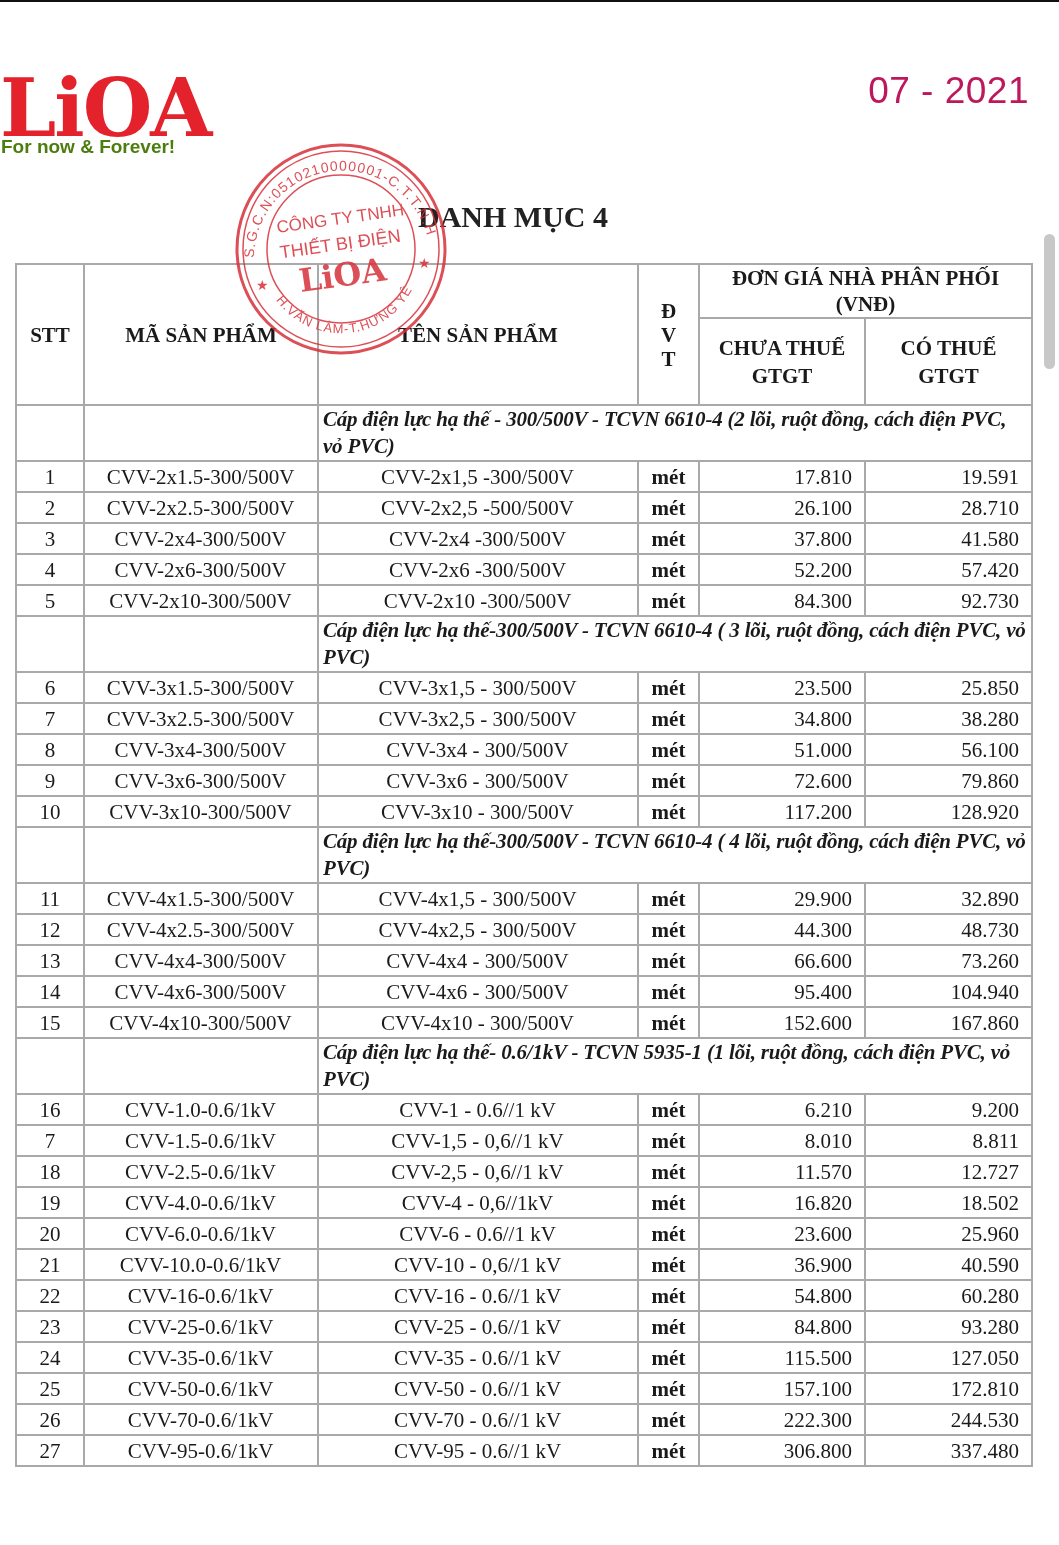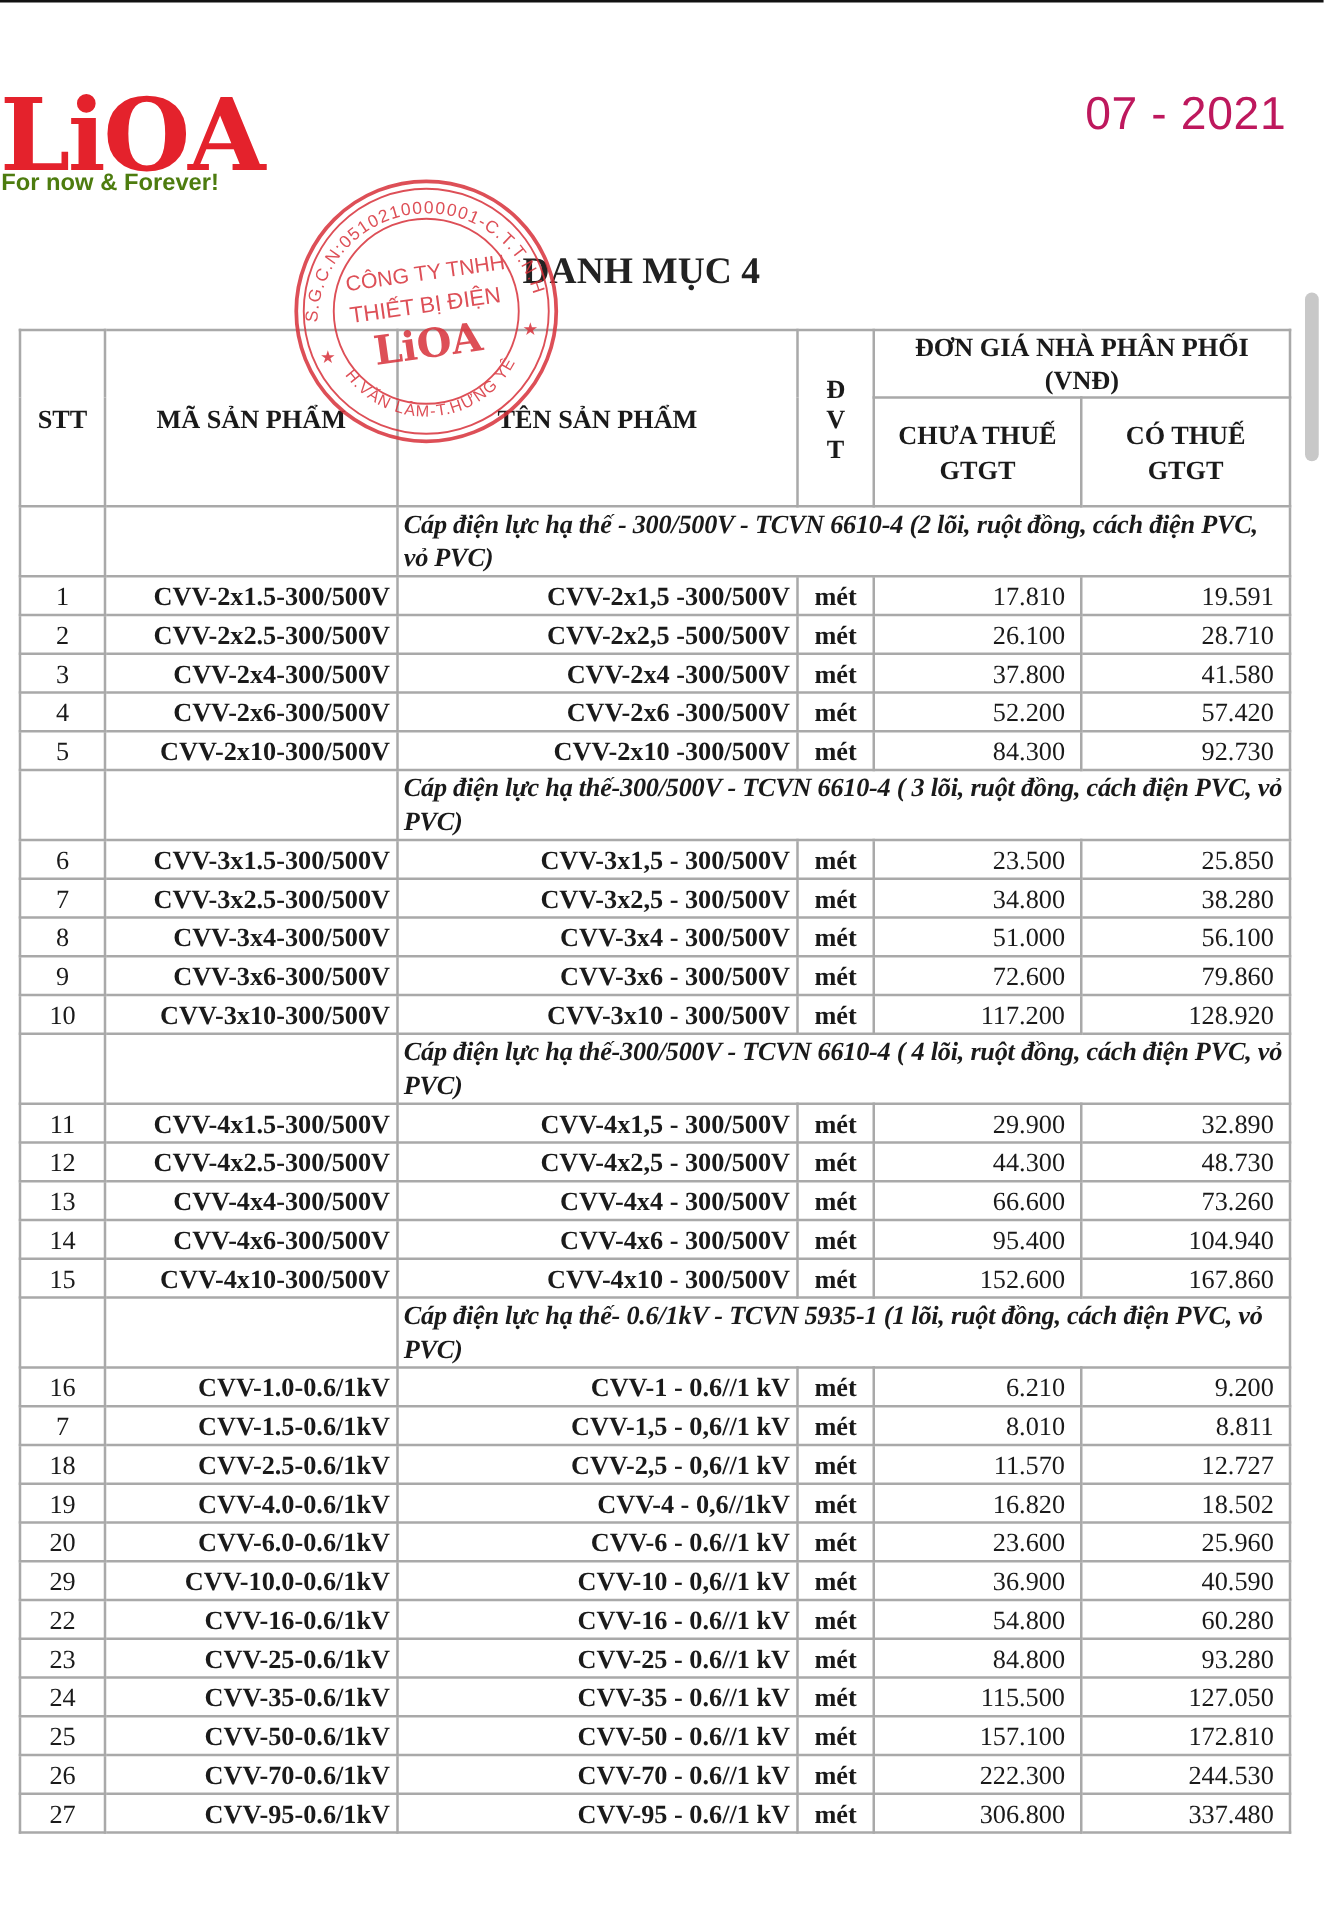--- a/index.html
+++ b/index.html
@@ -39,21 +39,21 @@
     }
     table.price td, table.price th {
       border: 2px solid #a9a9a9; padding: 0 5px;
       font-size: 21px; line-height: 24px; color: #1a1a1a;
       white-space: nowrap; overflow: hidden;
     }
     table.price th { font-weight: bold; text-align: center; font-size: 21px; margin-top: 29px; }
     .h-row1 th { height: 52px; }
     .h-row2 th { height: 85px; }
     .c-stt { text-align: center; }
-    .c-code, .c-name { text-align: right; padding-left: 4px !important; font-weight: bold; }
+    .c-code, .c-name { text-align: center; padding-left: 4px !important; }
     .c-unit { text-align: center; font-weight: bold; }
     .c-num { text-align: right; padding-right: 12px !important; }
     tr.data td { height: 29px; }
     tr.group td { height: 51px; }
     .group-text {
       font-style: italic; font-weight: bold; white-space: normal !important;
       line-height: 27px !important; vertical-align: middle; padding-left: 4px !important;
       letter-spacing: -0.2px;
     }
     .vert { line-height: 29px; }
@@ -292,21 +292,21 @@
       </tr>
       <tr class="data">
         <td class="c-stt">20</td>
         <td class="c-code">CVV-6.0-0.6/1kV</td>
         <td class="c-name">CVV-6 - 0.6//1 kV</td>
         <td class="c-unit">mét</td>
         <td class="c-num">23.600</td>
         <td class="c-num">25.960</td>
       </tr>
       <tr class="data">
-        <td class="c-stt">29</td>
+        <td class="c-stt">21</td>
         <td class="c-code">CVV-10.0-0.6/1kV</td>
         <td class="c-name">CVV-10 - 0,6//1 kV</td>
         <td class="c-unit">mét</td>
         <td class="c-num">36.900</td>
         <td class="c-num">40.590</td>
       </tr>
       <tr class="data">
         <td class="c-stt">22</td>
         <td class="c-code">CVV-16-0.6/1kV</td>
         <td class="c-name">CVV-16 - 0.6//1 kV</td>

